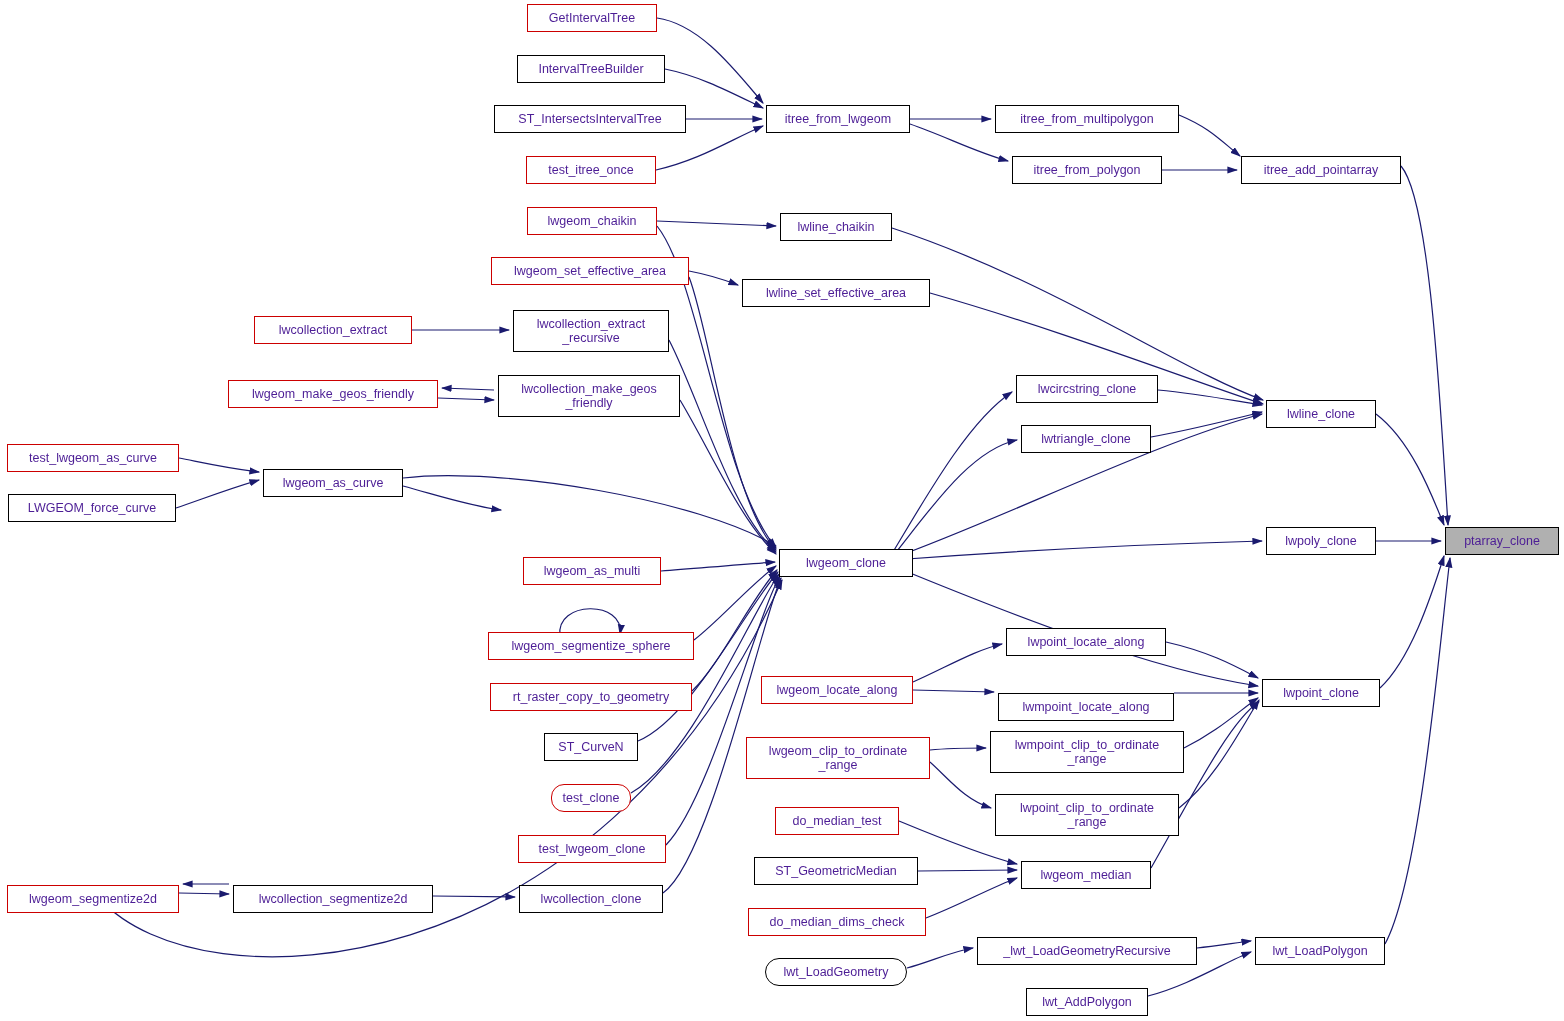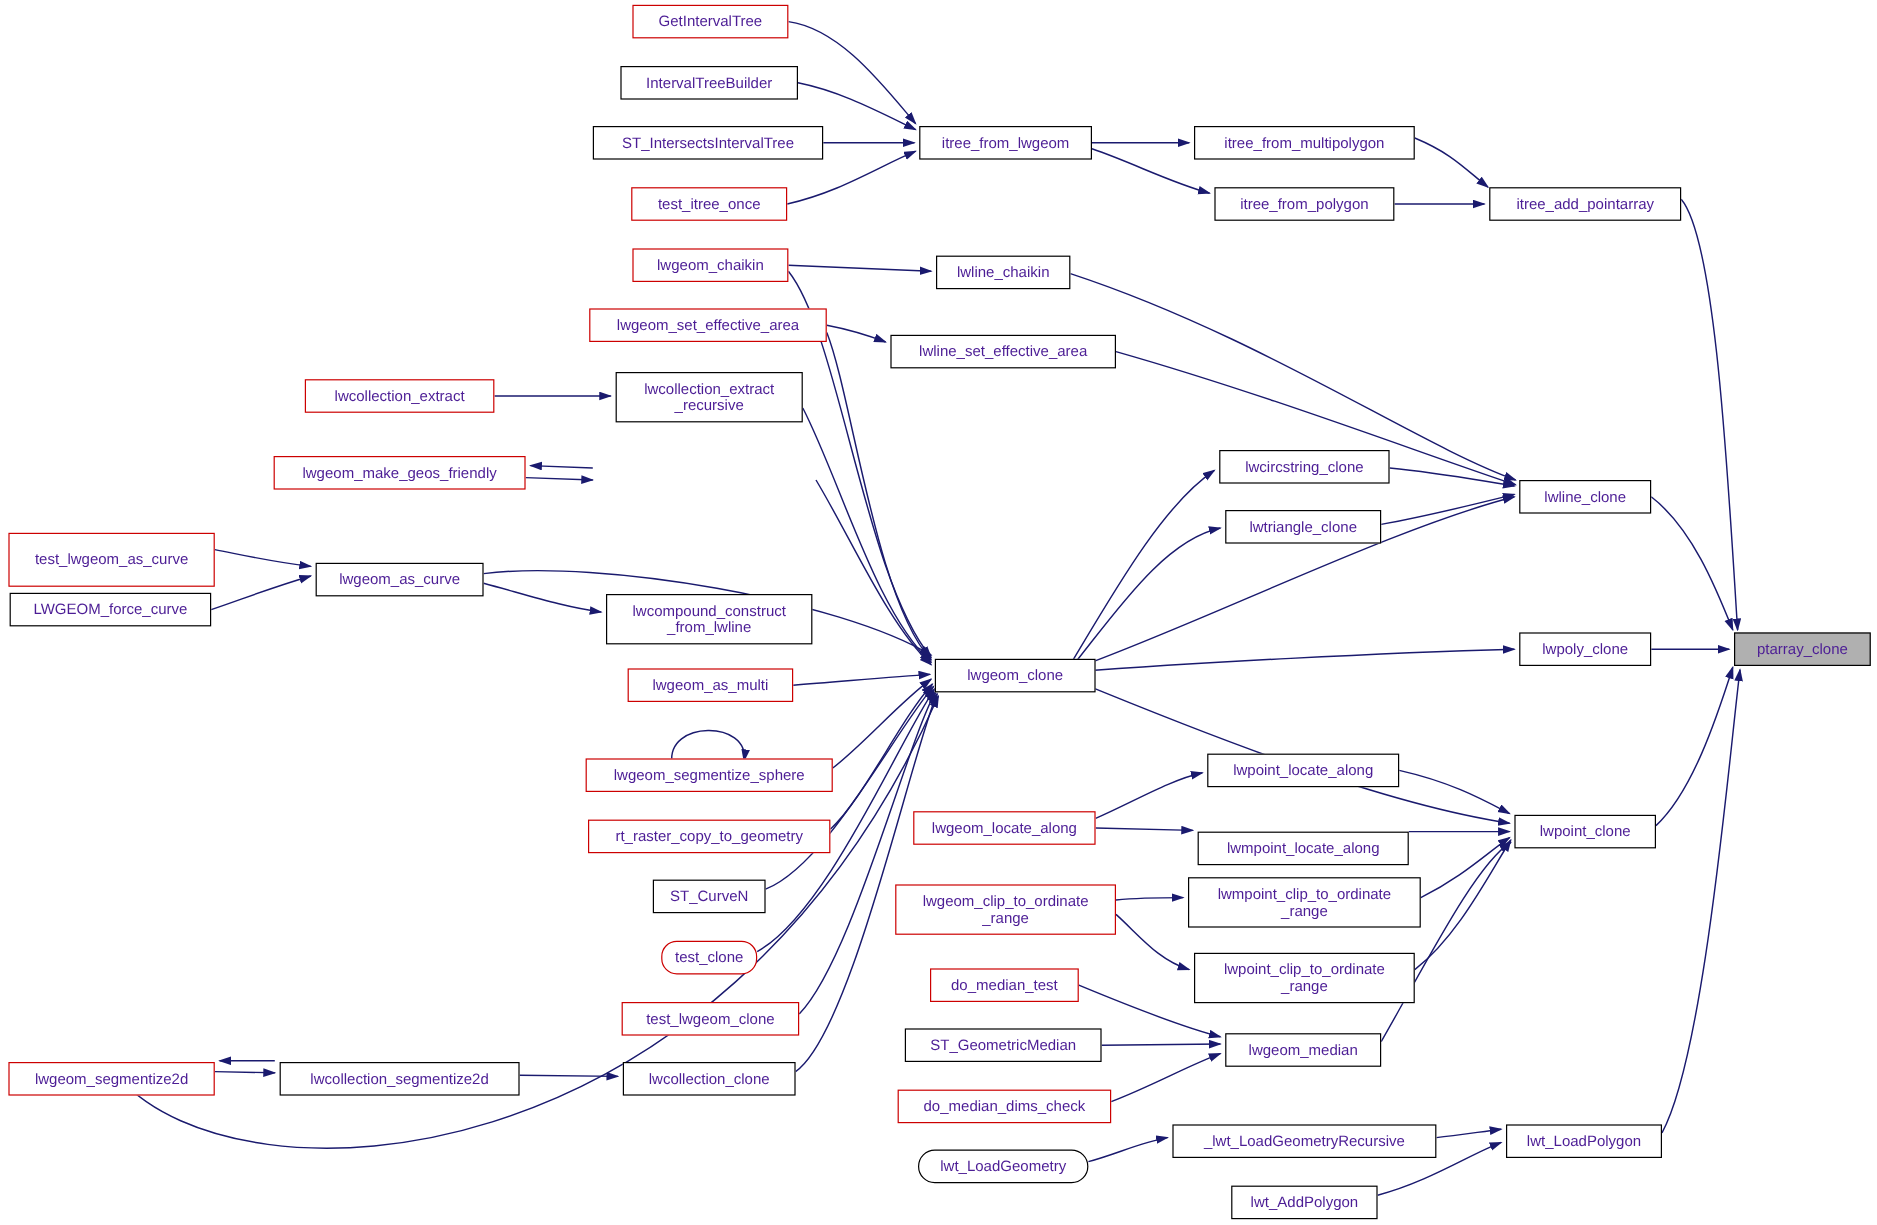--- a/index.html
+++ b/index.html
@@ -149,28 +149,28 @@
   <div class="node" style="left:1012px;top:156px;width:150px;height:28px;text-align:right;">itree_from_polygon</div>
   <div class="node" style="left:1241px;top:156px;width:160px;height:28px;">itree_add_pointarray</div>
   <div class="node red" style="left:527px;top:207px;width:130px;height:28px;">lwgeom_chaikin</div>
   <div class="node" style="left:780px;top:213px;width:112px;height:28px;">lwline_chaikin</div>
   <div class="node red" style="left:491px;top:257px;width:198px;height:28px;">lwgeom_set_effective_area</div>
   <div class="node" style="left:742px;top:279px;width:188px;height:28px;">lwline_set_effective_area</div>
   <div class="node red" style="left:254px;top:316px;width:158px;height:28px;">lwcollection_extract</div>
   <div class="node" style="left:513px;top:310px;width:156px;height:42px;">lwcollection_extract
 _recursive</div>
   <div class="node red" style="left:228px;top:380px;width:210px;height:28px;">lwgeom_make_geos_friendly</div>
+  <div class="node" style="left:498px;top:375px;width:182px;height:42px;">lwcollection_make_geos
+_friendly</div>
   <div class="node" style="left:1016px;top:375px;width:142px;height:28px;">lwcircstring_clone</div>
   <div class="node" style="left:1266px;top:400px;width:110px;height:28px;">lwline_clone</div>
   <div class="node" style="left:1021px;top:425px;width:130px;height:28px;">lwtriangle_clone</div>
-  <div class="node red" style="left:7px;top:444px;width:172px;height:45px;">test_lwgeom_as_curve</div>
+  <div class="node red" style="left:7px;top:444px;width:172px;height:28px;">test_lwgeom_as_curve</div>
   <div class="node" style="left:263px;top:469px;width:140px;height:28px;">lwgeom_as_curve</div>
   <div class="node" style="left:8px;top:494px;width:168px;height:28px;">LWGEOM_force_curve</div>
-  <div class="node" style="left:505px;top:495px;width:172px;height:42px;">lwcompound_construct
-_from_lwline</div>
   <div class="node" style="left:1266px;top:527px;width:110px;height:28px;">lwpoly_clone</div>
   <div class="node filled" style="left:1445px;top:527px;width:114px;height:28px;">ptarray_clone</div>
   <div class="node" style="left:779px;top:549px;width:134px;height:28px;">lwgeom_clone</div>
   <div class="node red" style="left:523px;top:557px;width:138px;height:28px;">lwgeom_as_multi</div>
   <div class="node red" style="left:488px;top:632px;width:206px;height:28px;">lwgeom_segmentize_sphere</div>
   <div class="node" style="left:1006px;top:628px;width:160px;height:28px;">lwpoint_locate_along</div>
   <div class="node red" style="left:761px;top:676px;width:152px;height:28px;">lwgeom_locate_along</div>
   <div class="node" style="left:998px;top:679px;width:176px;height:28px;margin-top:14px;">lwmpoint_locate_along</div>
   <div class="node" style="left:1262px;top:679px;width:118px;height:28px;">lwpoint_clone</div>
   <div class="node red" style="left:490px;top:683px;width:202px;height:28px;">rt_raster_copy_to_geometry</div>

